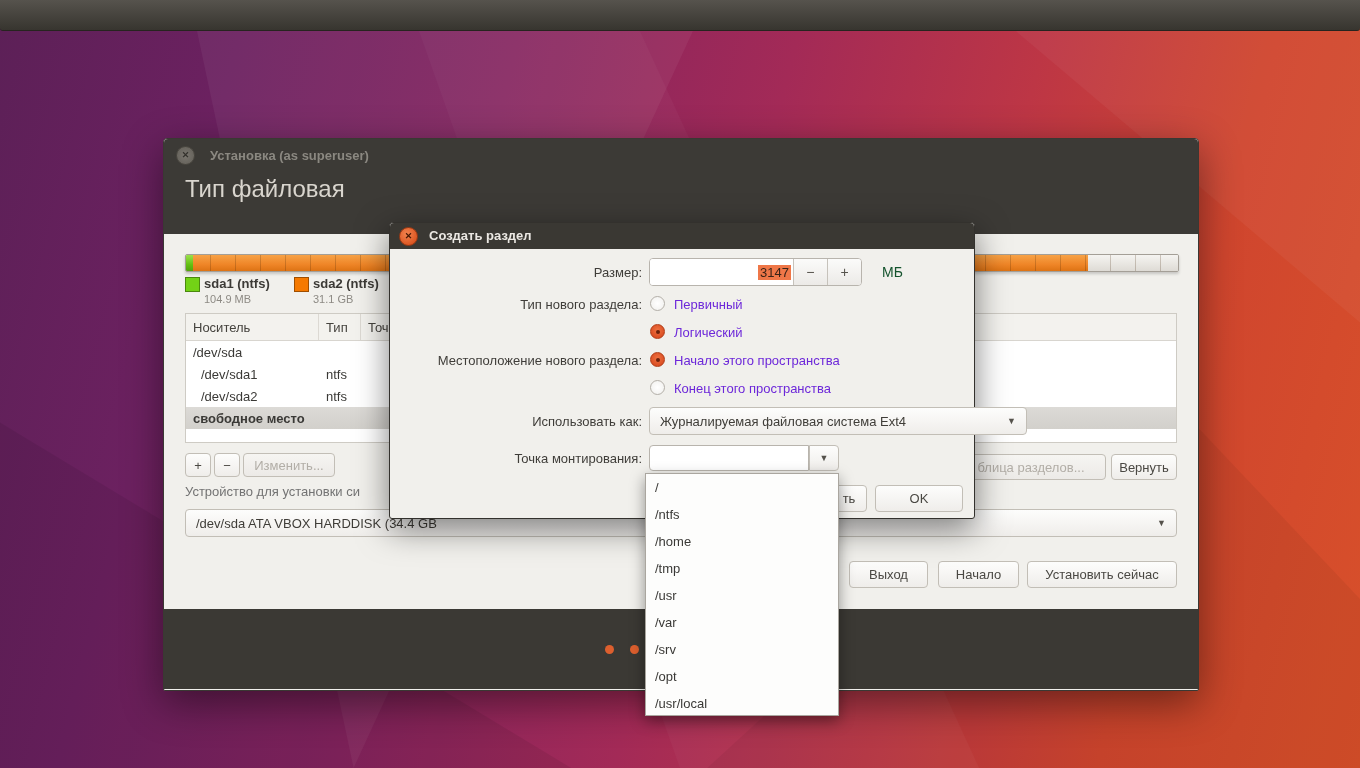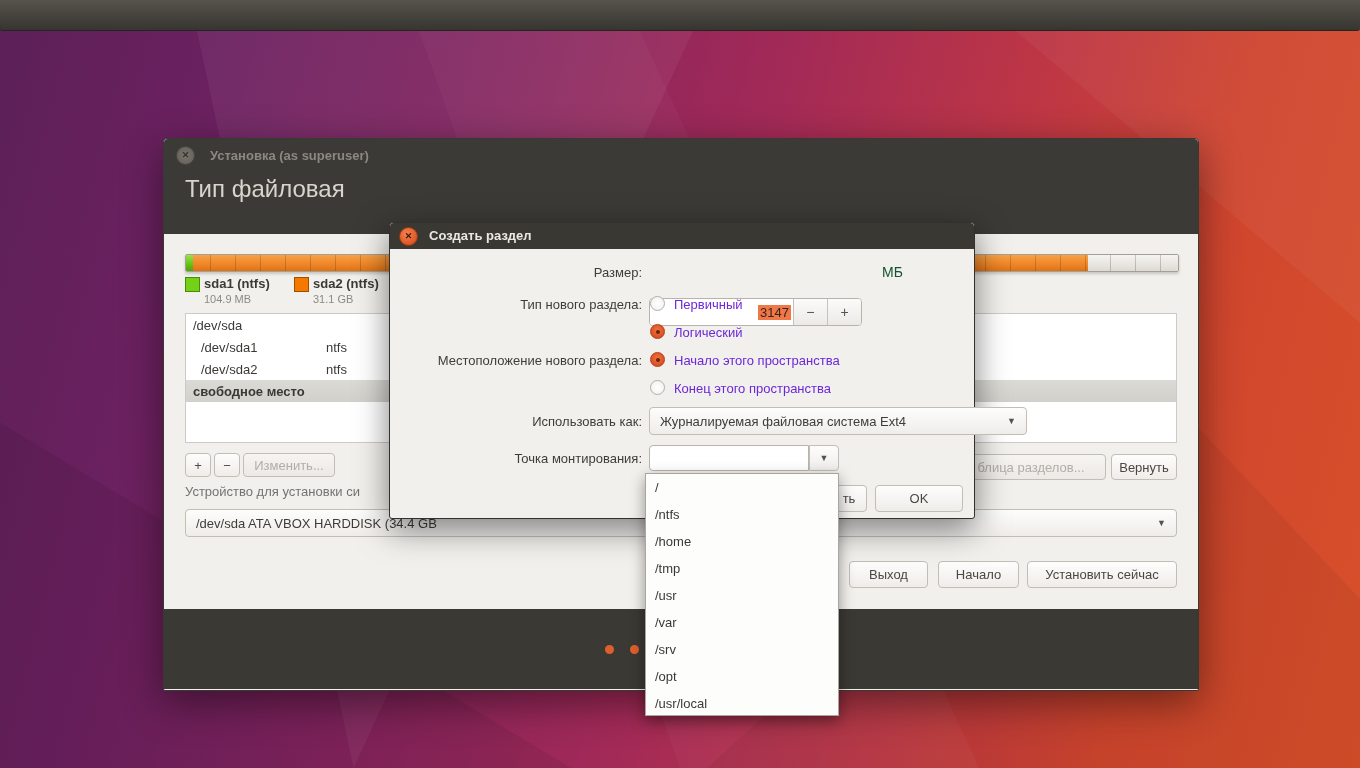--- a/index.html
+++ b/index.html
@@ -77,21 +77,21 @@
     background:#f1f0ec;border:1px solid #33312d;border-radius:4px 4px 3px 3px;
     box-shadow:0 10px 32px rgba(0,0,0,0.5);z-index:20;}
   .dlg-tb{position:absolute;left:0;top:0;width:100%;height:26px;background:#3a3833;border-radius:4px 4px 0 0;}
   .dlg-close{left:9px;top:4px;background:radial-gradient(circle at 40% 35%,#f4844f,#da5420 75%);border:1px solid #9c3a14;}
   .dlg-close .x{color:#451703;}
   .dlg-title{position:absolute;left:39px;top:5px;font-size:13px;font-weight:bold;color:#ebe8e3;}
   .dlg-label{position:absolute;left:8px;width:244px;text-align:right;font-size:13px;color:#3f3d39;}
   .opt-label{position:absolute;font-size:13px;color:#6d28d9;}
   
   .spin-group{position:absolute;left:259px;top:35px;width:213px;height:28px;box-sizing:border-box;
-    border:1px solid #b8b4ad;border-radius:4px;display:flex;overflow:hidden;background:#fff;margin-top:40px;}
+    border:1px solid #b8b4ad;border-radius:4px;display:flex;overflow:hidden;background:#fff;}
   .spin-entry{width:145px;display:flex;align-items:center;justify-content:flex-end;padding-right:2px;background:#fff;}
   .sel-text{background:#ef7748;color:#33We1d12;color:#3a2317;font-size:13px;padding:0 2px;}
   .spin-btn{width:34px;display:flex;align-items:center;justify-content:center;
     background:linear-gradient(#fbfbfa,#eceae7);border-left:1px solid #c6c2bb;color:#56534d;font-size:14px;}
   .unit{position:absolute;left:492px;top:41px;font-size:14px;color:#14532d;}
   
   .mount-entry{position:absolute;left:259px;top:222px;width:160px;height:26px;box-sizing:border-box;
     background:#fff;border:1px solid #b8b4ad;border-radius:4px 0 0 4px;}
   .mount-arrow{left:419px;top:222px;width:30px;height:26px;border-radius:0 4px 4px 0;}
   .mount-arrow span{font-size:9px;color:#55524c;}
@@ -132,20 +132,25 @@
     </div>
 
     <span class="swatch" style="left:21px;top:138px;background:#73d216;"></span>
     <span class="leg-label" style="left:40px;top:137px;">sda1 (ntfs)</span>
     <span class="leg-size" style="left:40px;top:154px;">104.9 MB</span>
     <span class="swatch" style="left:130px;top:138px;background:#f57900;"></span>
     <span class="leg-label" style="left:149px;top:137px;">sda2 (ntfs)</span>
     <span class="leg-size" style="left:149px;top:154px;">31.1 GB</span>
 
     <div class="ptable">
+      <div class="thead">
+        <div class="th" style="width:133px">Носитель</div>
+        <div class="th" style="width:42px">Тип</div>
+        <div class="th" style="flex:1">Точ</div>
+      </div>
       <div class="trow">
         <div class="td" style="width:133px">/dev/sda</div>
         <div class="td" style="width:42px"></div>
       </div>
       <div class="trow">
         <div class="td indent" style="width:133px">/dev/sda1</div>
         <div class="td" style="width:42px">ntfs</div>
       </div>
       <div class="trow">
         <div class="td indent" style="width:133px">/dev/sda2</div>

